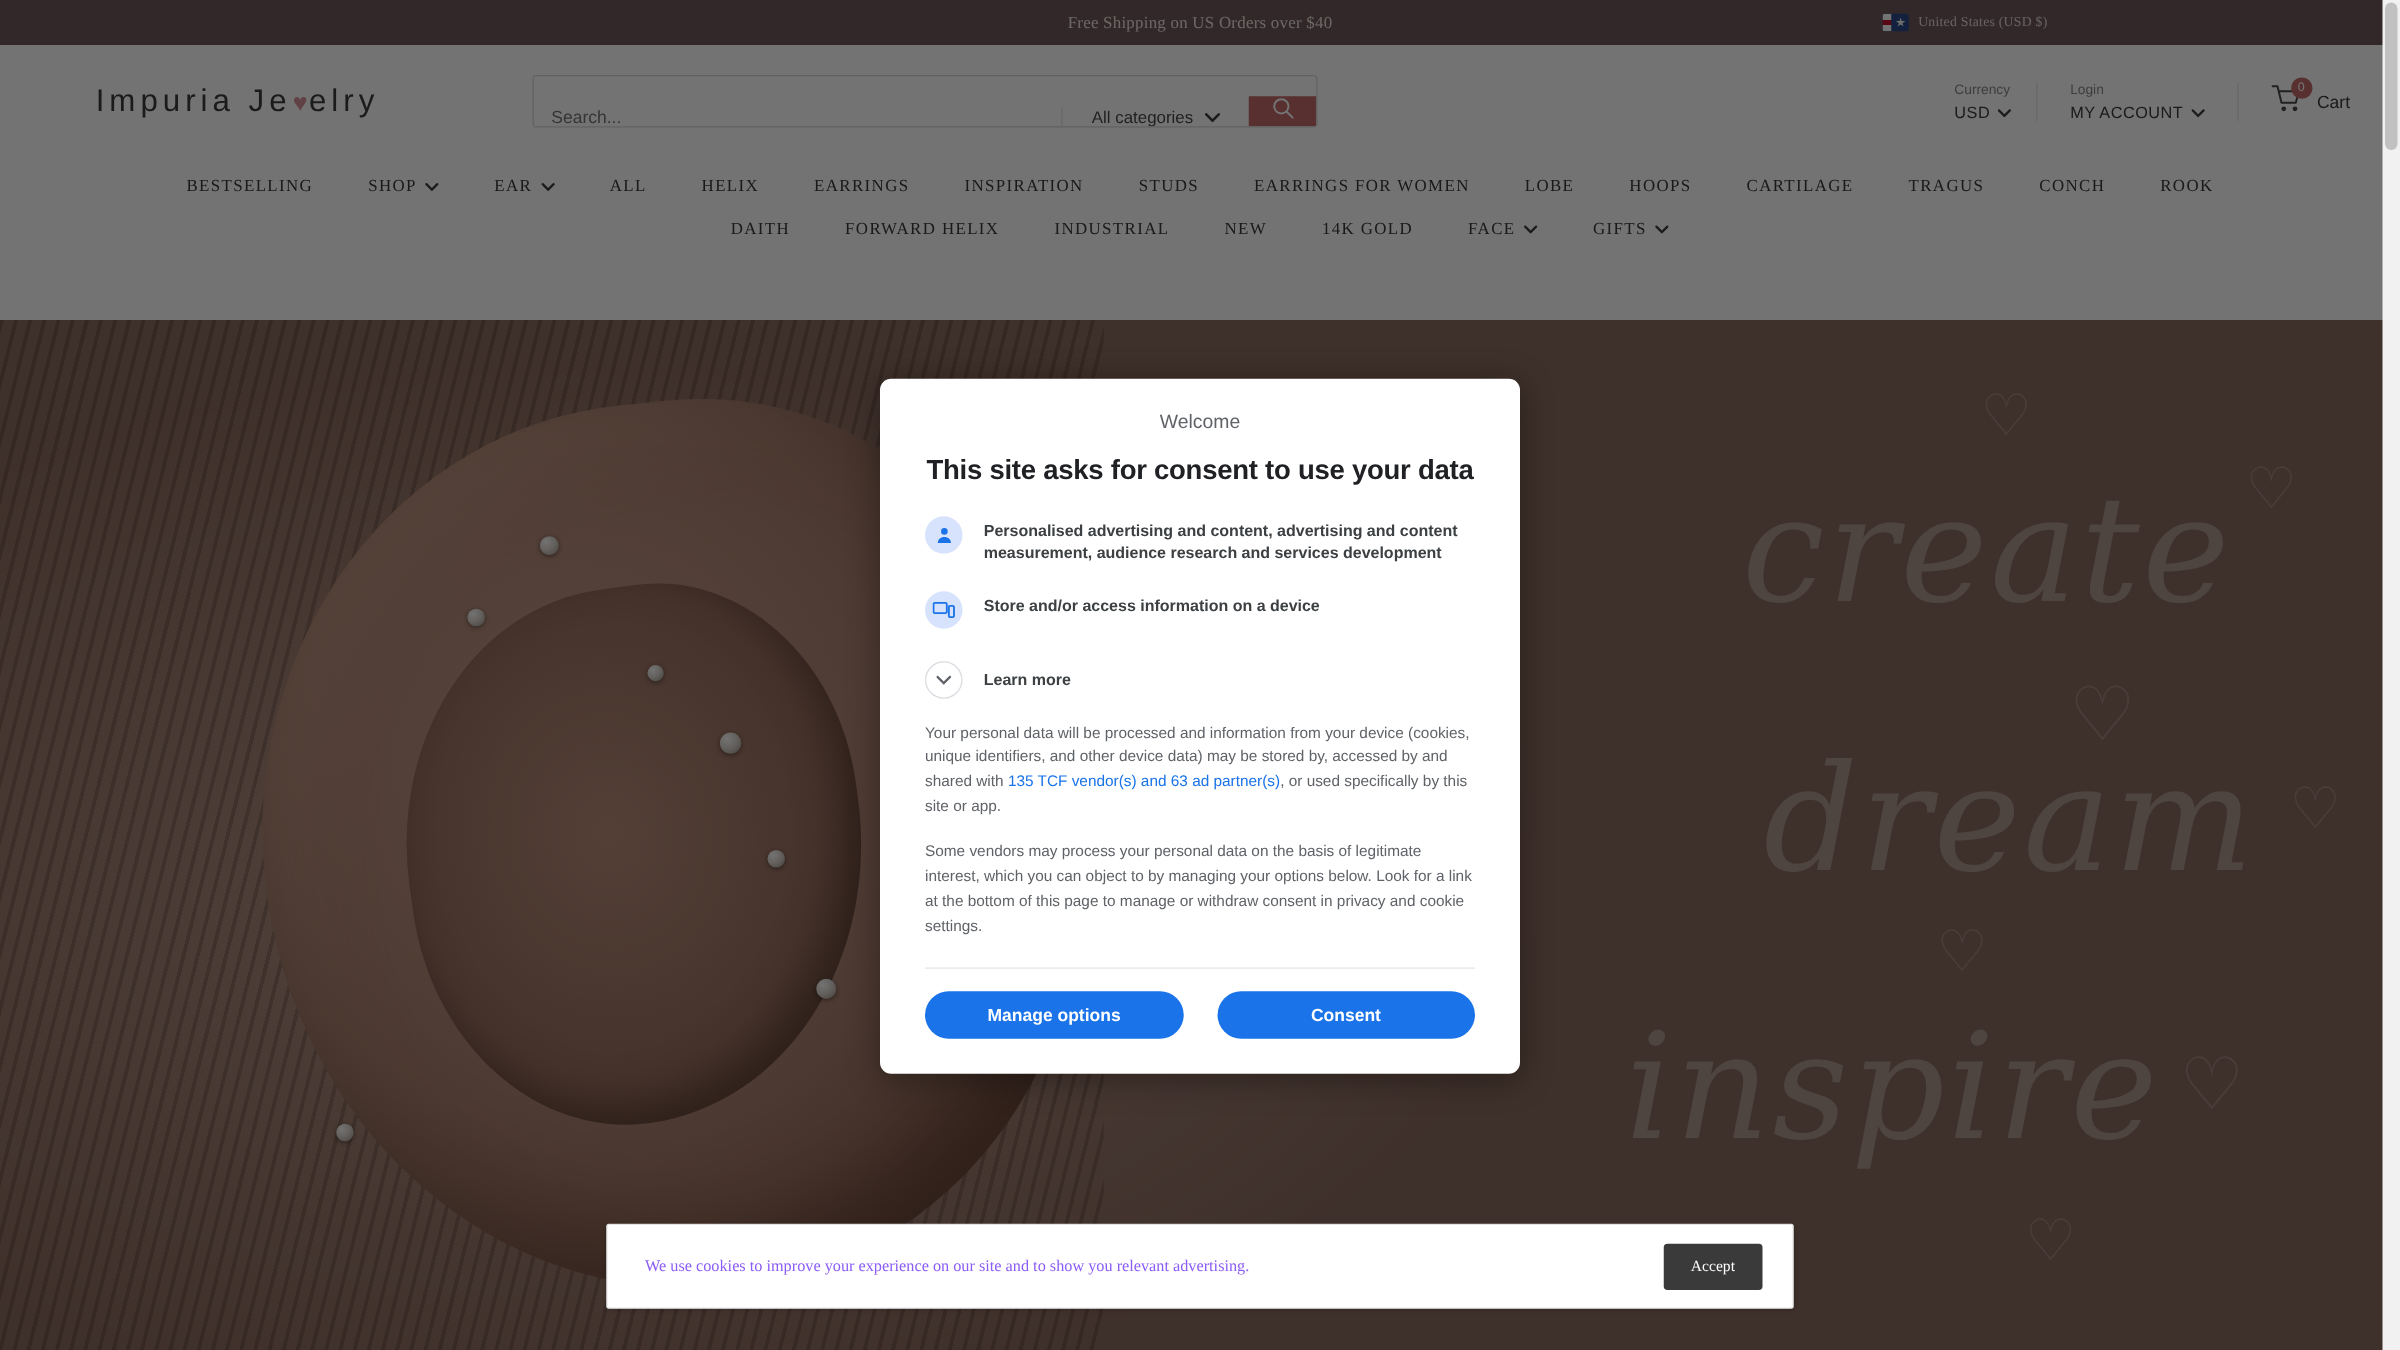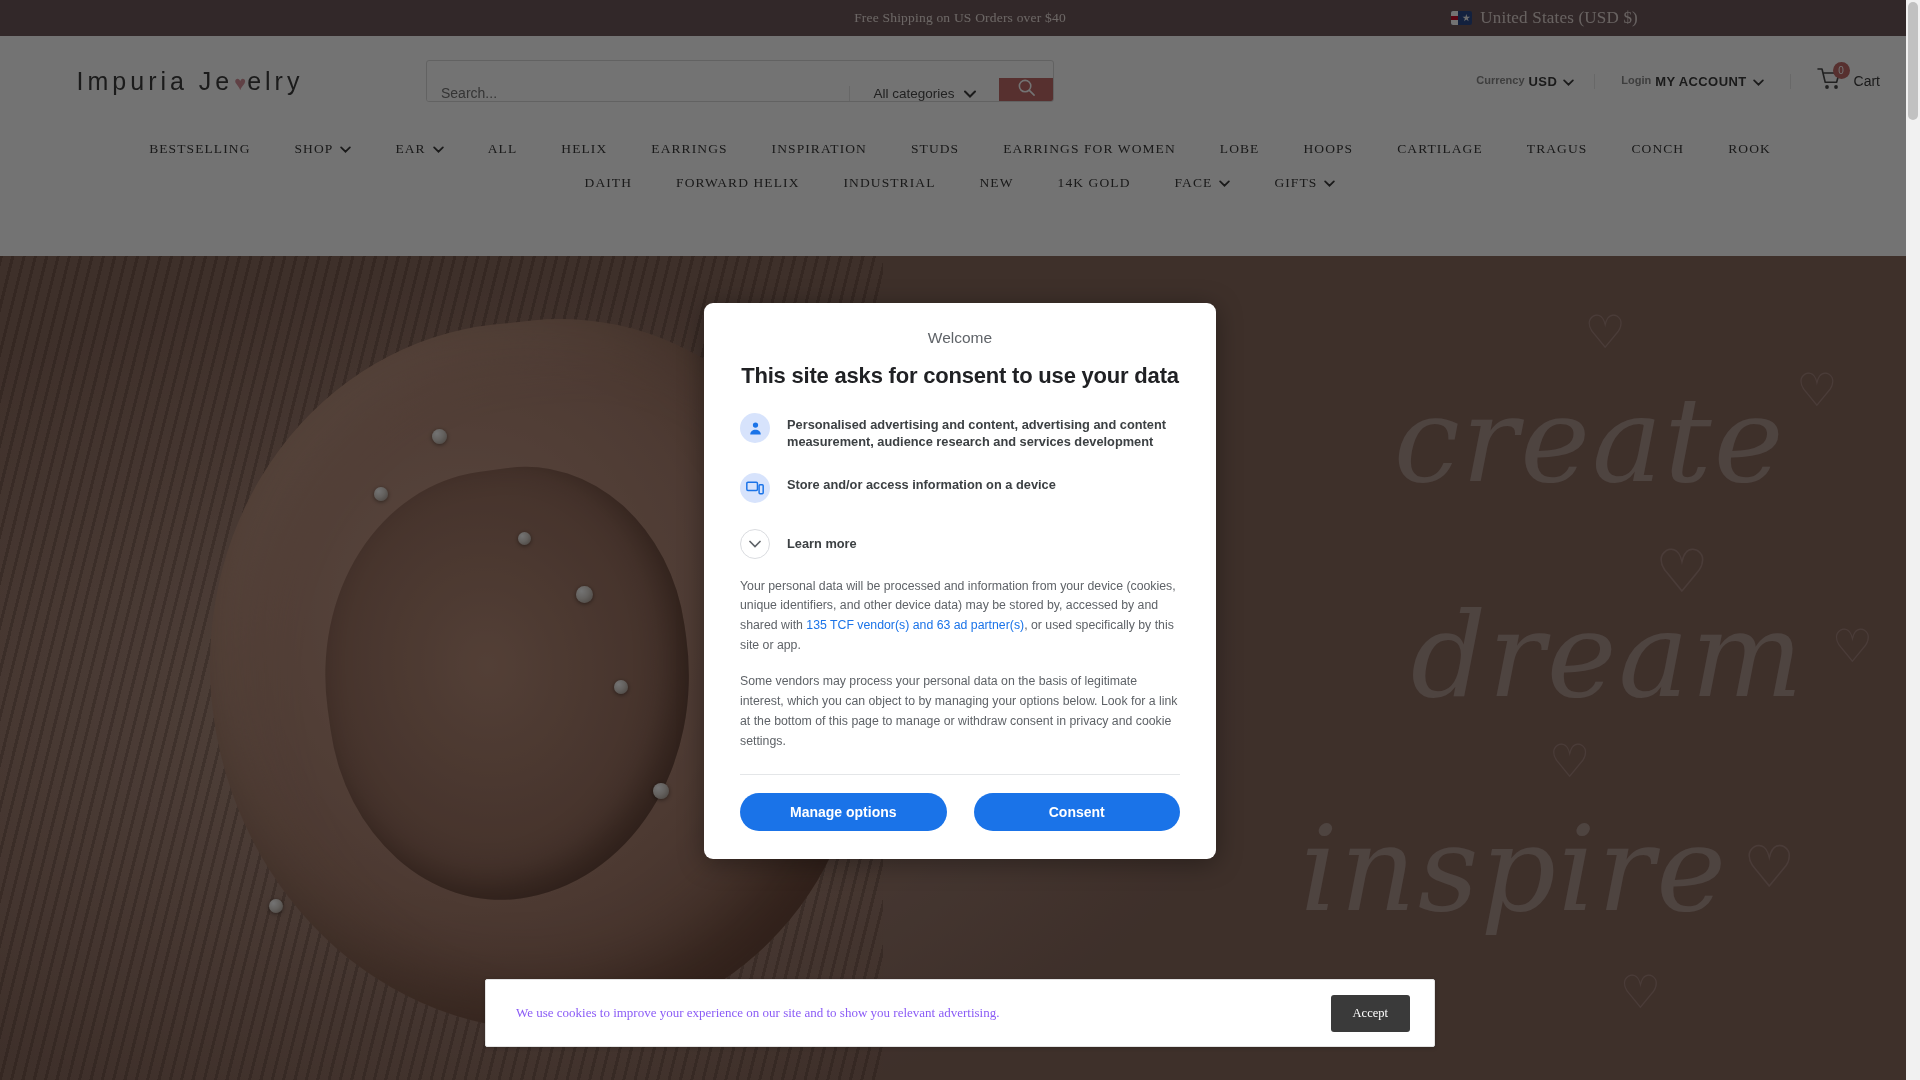--- a/index.html
+++ b/index.html
@@ -16,21 +16,21 @@
 
   
   .announce {
     height: 36px; background: #6f5a5c; color: #efe3df;
     display: flex; align-items: center; justify-content: center;
     position: relative; font-size: 13.5px; letter-spacing: .2px;
     font-family: "Liberation Serif", serif;
   }
   .announce .lang {
     position: absolute; right: 282px; top: 50%; transform: translateY(-50%);
-    display: flex; align-items: center; gap: 8px; font-size: 17px; color: #e6d9d6;
+    display: flex; align-items: center; gap: 8px; font-size: 11px; color: #e6d9d6;
   }
   .flag {
     width: 21px; height: 14px; border-radius: 2px; display: inline-block;
     background: linear-gradient(180deg,#2b4a8b 0 100%);
     position: relative; overflow: hidden; flex: none;
   }
   .flag::before {
     content:""; position:absolute; left:0; top:0; bottom:0; width:7px;
     background: linear-gradient(180deg,#fff 0 33%, #c8102e 33% 66%, #fff 66% 100%);
   }
@@ -66,22 +66,22 @@
     display: flex; align-items: center; justify-content: center; gap: 9px;
     font-size: 13.5px; color: #4a4a4a; background:#fff; cursor: pointer;
   }
   .searchbtn {
     flex: none; width: 54px; background: #c06a68; color: #fff;
     display: flex; align-items: center; justify-content: center; cursor: pointer;
   }
 
   .hdr-right { margin-left: auto; display: flex; align-items: center; }
   .hdr-col {
-    padding: 0 20px; display: flex; flex-direction: row; gap: 4px;
-    font-size: 11px; color: #8a8a8a; font-weight: bold;
+    padding: 0 20px; display: flex; flex-direction: column; gap: 4px;
+    font-size: 11px; color: #8a8a8a;
   }
   .hdr-col .val {
     font-size: 13px; color: #3c3c3c; display: flex; align-items: center; gap: 6px;
     letter-spacing: .4px;
   }
   .hdr-col.acct { border-left: 1px solid #e6e6e6; border-right: 1px solid #e6e6e6; padding: 0 26px; }
   .cart { display: flex; align-items: center; gap: 11px; padding-left: 26px; }
   .cartico { position: relative; color:#4a4a4a; }
   .cartbadge {
     position: absolute; top: -5px; right: -7px; width: 17px; height: 17px;

